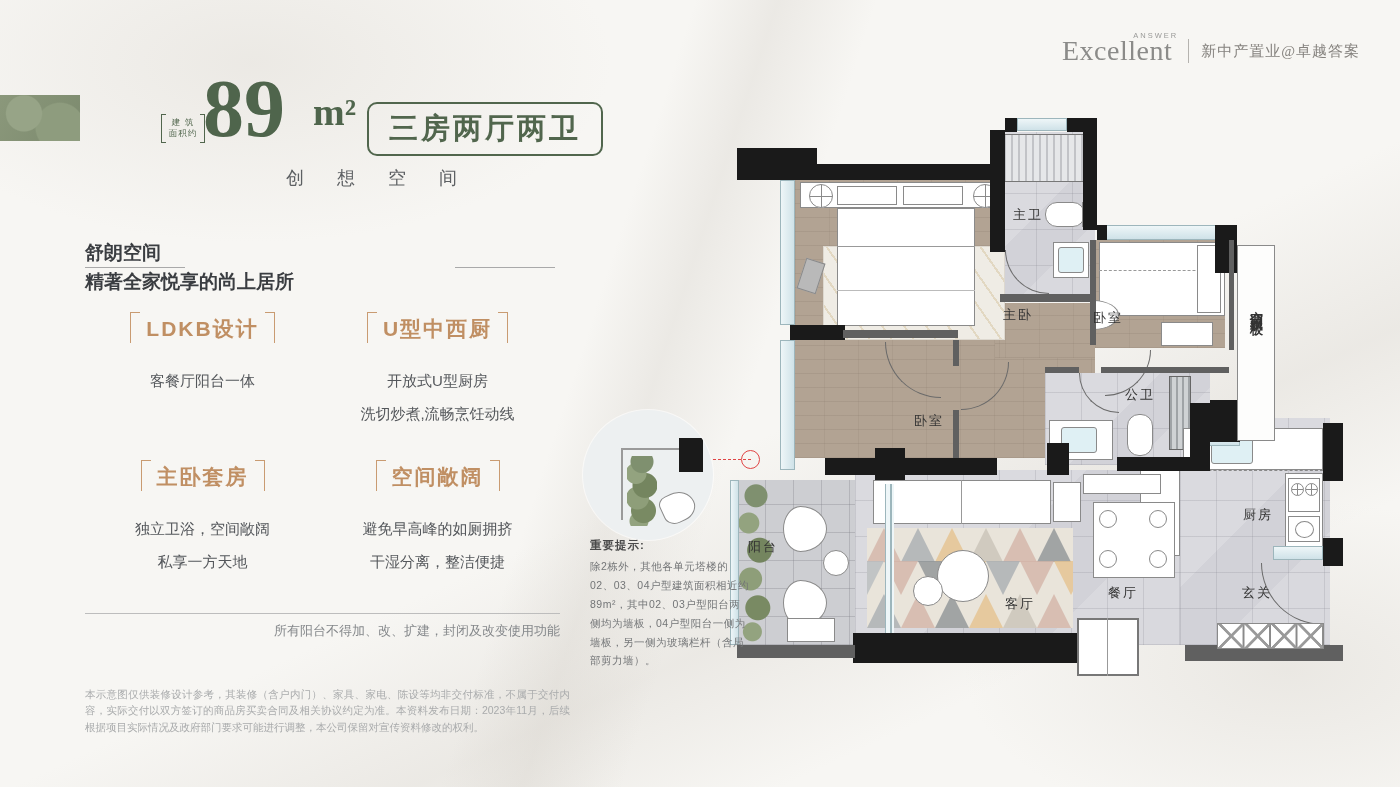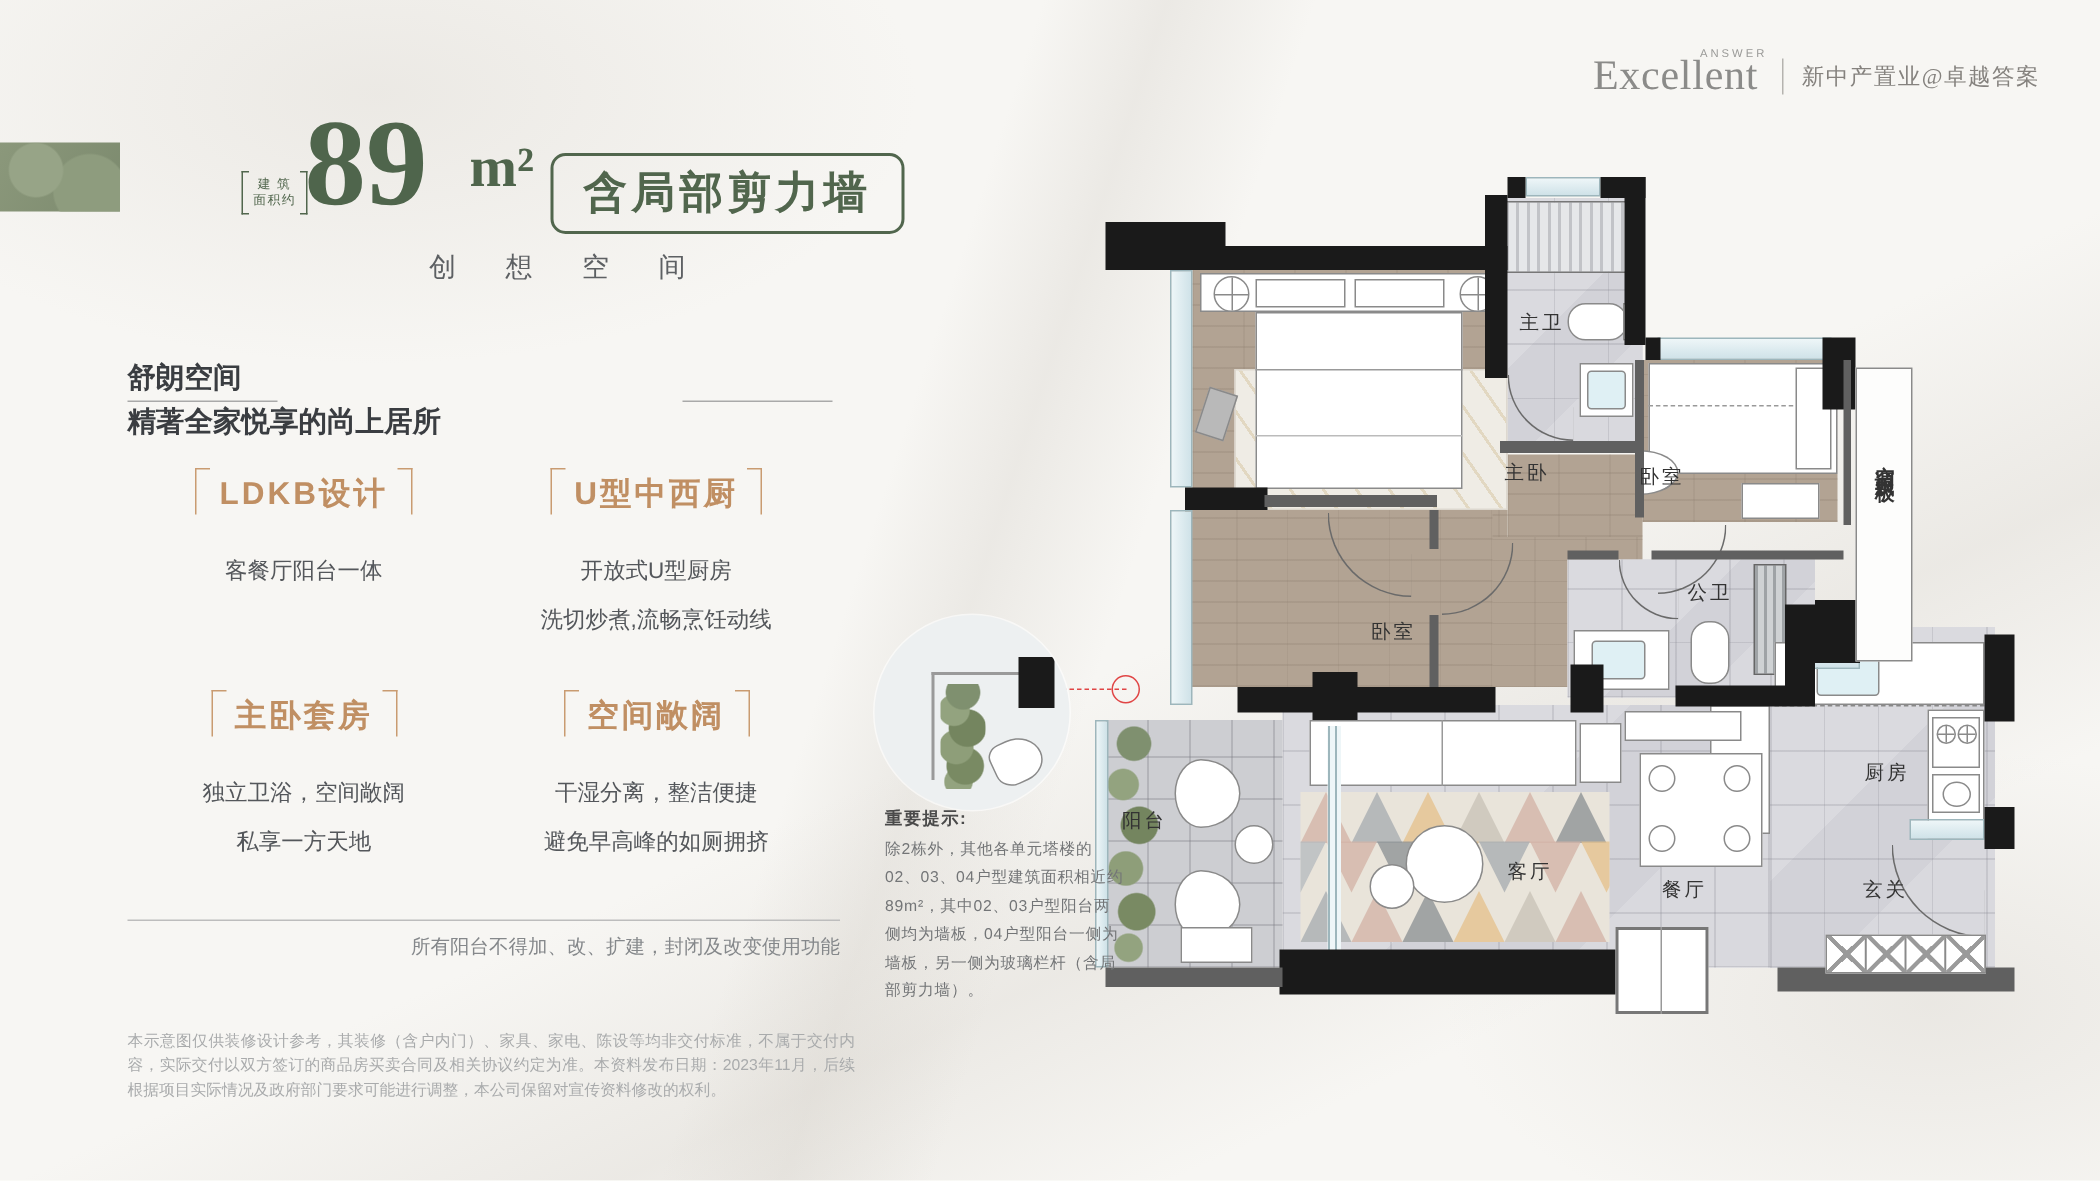--- a/index.html
+++ b/index.html
@@ -115,21 +115,21 @@
 <body>
 
 <div id="stage">
 
   <div class="abs green-img"></div>
 
   <div class="abs hero">
     <div class="area-label">建 筑 面积约</div>
     <div class="area-num">89</div>
     <div class="area-unit">m²</div>
-    <div class="badge">含局部剪力墙</div>
+    <div class="badge">三房两厅两卫</div>
   </div>
   <div class="abs slogan">创 想 空 间</div>
 
   <div class="abs intro">
     <div class="intro-line" style="left:0;"></div>
     <div class="intro-line" style="right:0;"></div>
     <div>舒朗空间</div>
     <div>精著全家悦享的尚上居所</div>
   </div>
 
@@ -150,22 +150,22 @@
     <div class="fcol" style="left:0;top:148px;">
       <div class="ftitle">主卧套房</div>
       <div class="fdesc">
         <div>独立卫浴，空间敞阔</div>
         <div>私享一方天地</div>
       </div>
     </div>
     <div class="fcol" style="left:235px;top:148px;">
       <div class="ftitle">空间敞阔</div>
       <div class="fdesc">
+        <div>避免早高峰的如厕拥挤</div>
         <div>干湿分离，整洁便捷</div>
-        <div>避免早高峰的如厕拥挤</div>
       </div>
     </div>
   </div>
 
   <div class="abs rule"></div>
   <div class="abs balcony-note">所有阳台不得加、改、扩建，封闭及改变使用功能</div>
   <div class="abs disclaimer">本示意图仅供装修设计参考，其装修（含户内门）、家具、家电、陈设等均非交付标准，不属于交付内容，实际交付以双方签订的商品房买卖合同及相关协议约定为准。本资料发布日期：2023年11月，后续根据项目实际情况及政府部门要求可能进行调整，本公司保留对宣传资料修改的权利。</div>
 
   <div class="abs logo">
     <span class="brand">
@@ -334,19 +334,19 @@
       <div class="note-title">重要提示:</div>
       <div class="note-body">除2栋外，其他各单元塔楼的02、03、04户型建筑面积相近约89m²，其中02、03户型阳台两侧均为墙板，04户型阳台一侧为墙板，另一侧为玻璃栏杆（含局部剪力墙）。</div>
     </div>
 
     <div class="abs rlabel" style="left:413px;top:88px;width:60px;">主卫</div>
     <div class="abs rlabel" style="left:403px;top:188px;width:60px;">主卧</div>
     <div class="abs rlabel" style="left:493px;top:191px;width:60px;">卧室</div>
     <div class="abs rlabel" style="left:314px;top:294px;width:60px;">卧室</div>
     <div class="abs rlabel" style="left:525px;top:268px;width:60px;">公卫</div>
     <div class="abs rlabel" style="left:148px;top:420px;width:60px;">阳台</div>
-    <div class="abs rlabel" style="left:405px;top:454px;width:60px;">客厅</div>
+    <div class="abs rlabel" style="left:405px;top:477px;width:60px;">客厅</div>
     <div class="abs rlabel" style="left:508px;top:466px;width:60px;">餐厅</div>
     <div class="abs rlabel" style="left:643px;top:388px;width:60px;">厨房</div>
     <div class="abs rlabel" style="left:642px;top:466px;width:60px;">玄关</div>
   </div>
 
 </div>
 
 </body></html>

